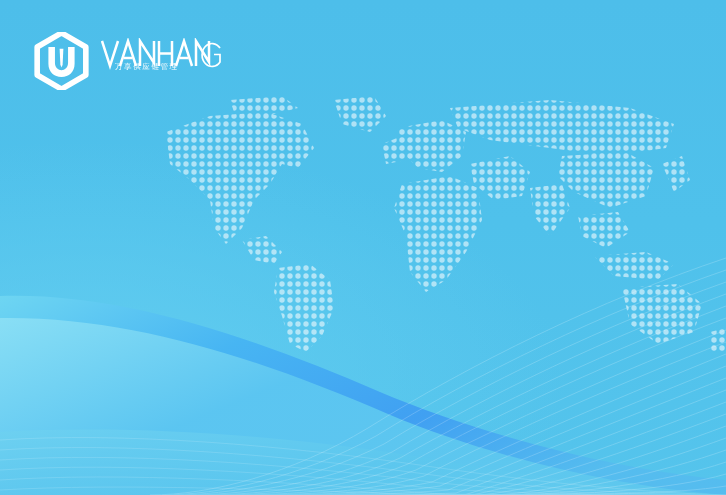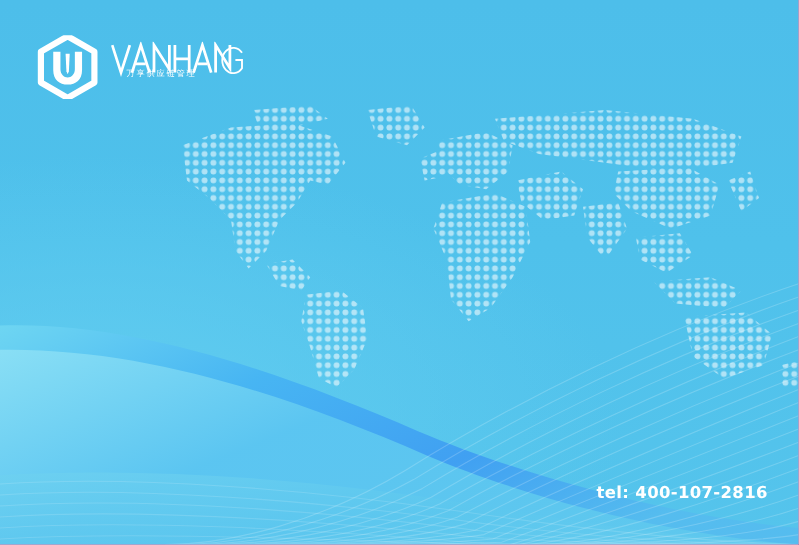--- a/index.html
+++ b/index.html
@@ -9,21 +9,21 @@
   }
   body {
     font-family: "Liberation Sans", sans-serif;
   }
 
   #banner {
     position: relative;
     width: 726px;
     height: 495px;
     overflow: hidden;
-    background: #701a75;
+    background: #0369a1;
   }
 
   
   .bg-base {
     position: absolute;
     inset: 0;
     background:
       radial-gradient(120% 90% at 12% 78%, #62cdf0 0%, rgba(98,205,240,0) 55%),
       linear-gradient(180deg, #4dbeea 0%, #4fc1eb 45%, #55c4ec 100%);
   }
@@ -264,15 +264,14 @@
 
         <g fill="none" stroke="#ffffff" stroke-width="3.4">
           <path d="M238 20 A20 23 0 1 0 238 48 L238 33 L226 33"></path>
         </g>
       </svg>
       <div class="logo-sub">万享供应链管理</div>
     </div>
   </div>
 
 
-  <div class="phone">tel: 400-107-2816</div>
 
 </div>
 
 </body></html>

